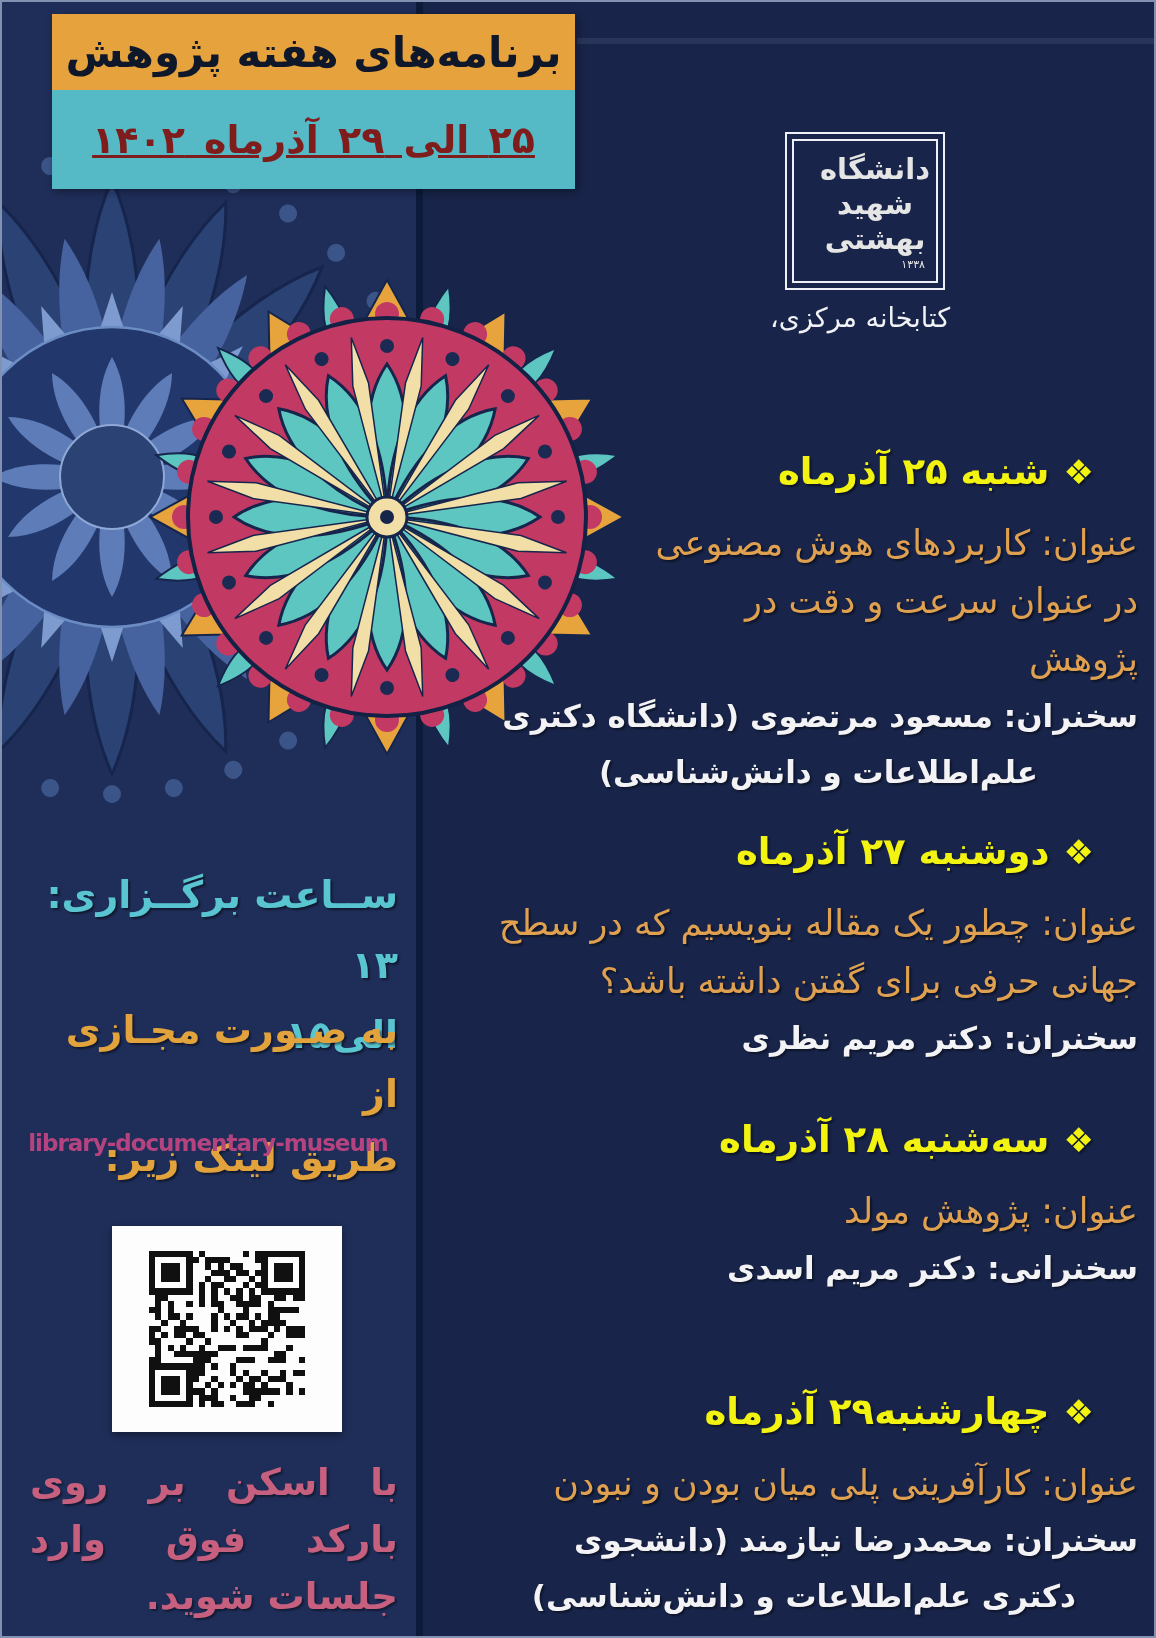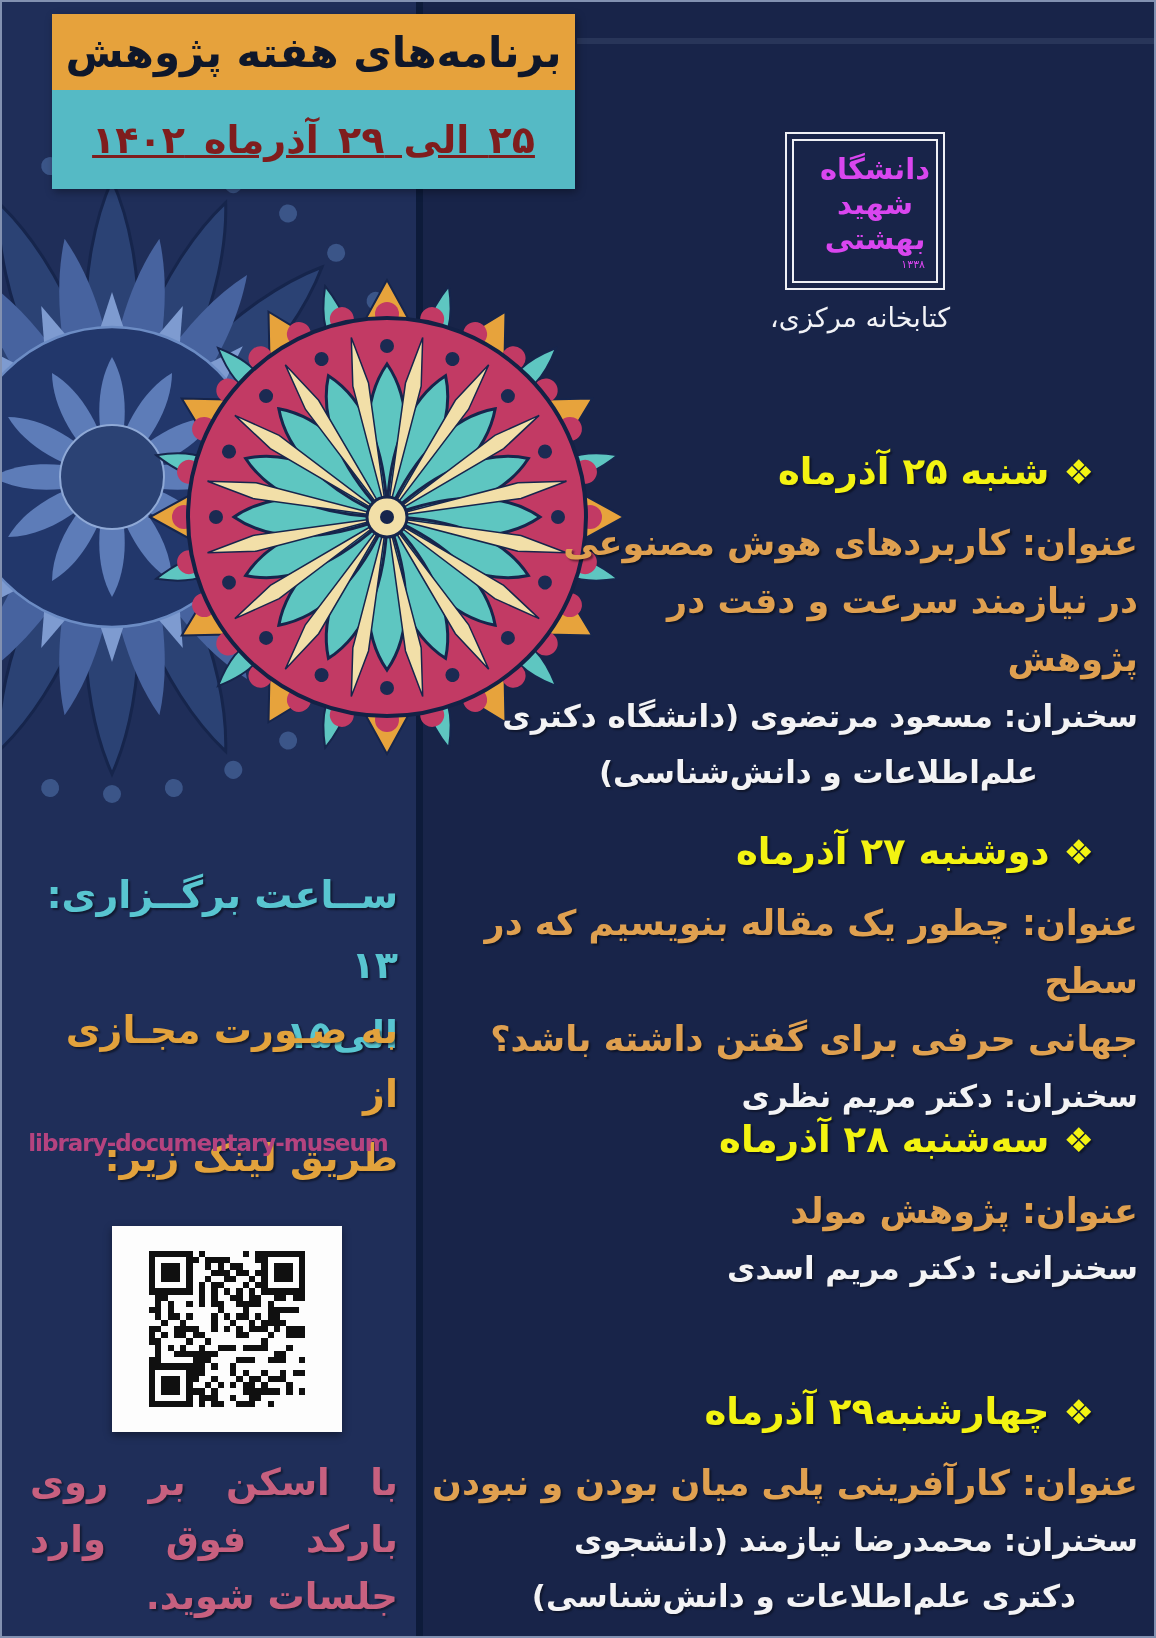--- a/index.html
+++ b/index.html
@@ -13,32 +13,32 @@
 
   .banner{position:absolute;left:50px;top:12px;width:523px;box-shadow:2px 3px 8px rgba(0,0,0,0.35);}
   .banner-orange{height:76px;background:#e6a23c;color:#0f172a;font-size:42px;font-weight:bold;
     display:flex;align-items:center;justify-content:center;direction:rtl;}
   .banner-teal{height:99px;background:#55bac5;color:#7f1d1d;font-size:38px;font-weight:bold;
     display:flex;align-items:center;justify-content:center;direction:rtl;word-spacing:6px;text-decoration:underline;}
 
   .logo-box{position:absolute;left:783px;top:130px;width:160px;height:158px;box-sizing:border-box;
     border:2px solid #eef0f5;box-shadow:inset 0 0 0 5px #182449, inset 0 0 0 7px #eef0f5;
     display:flex;flex-direction:column;align-items:center;justify-content:center;
-    color:#d946ef;direction:rtl;padding-left:20px;}
+    color:#e5e5e5;direction:rtl;padding-left:20px;}
   .logo-line{font-size:29px;font-weight:bold;line-height:35px;}
   .logo-year{font-size:11px;line-height:12px;margin-top:2px;align-self:flex-start;padding-right:18px;}
   .library{position:absolute;right:204px;top:296px;width:340px;direction:rtl;text-align:right;
     color:#f2f3f7;font-size:27px;line-height:39px;}
 
   .event{position:absolute;right:16px;width:724px;direction:rtl;text-align:right;}
   .e1{top:448px}.e2{top:828px}.e3{top:1116px}.e4{top:1388px}
   .day{color:#f3f312;font-size:37px;font-weight:bold;line-height:44px;margin-bottom:20px;
     padding-left:44px;padding-right:44px;text-shadow:2px 2px 2px rgba(0,0,0,0.45);}
   .bullet{margin-left:14px;font-size:34px;display:inline-block;}
-  .title-line{color:#dfa050;font-size:35px;font-weight:bold;line-height:58px;
+  .title-line{color:#dfa050;font-size:35px;font-weight:normal;line-height:58px;
     text-shadow:2px 2px 2px rgba(0,0,0,0.45);}
   .speaker-line{color:#f3f3f5;font-size:31px;font-weight:bold;line-height:56px;
     text-shadow:2px 2px 2px rgba(0,0,0,0.40);}
   .indent-a{margin-right:100px;}
   .indent-b{margin-right:62px;}
 
   .time{position:absolute;left:16px;top:858px;width:380px;direction:rtl;text-align:right;
     color:#58c5d0;font-size:38px;font-weight:bold;line-height:70px;text-shadow:2px 2px 2px rgba(0,0,0,0.45);}
   .mode{position:absolute;left:16px;top:996px;width:380px;direction:rtl;text-align:right;
     color:#e2a23c;font-size:38px;font-weight:bold;line-height:64px;text-shadow:2px 2px 2px rgba(0,0,0,0.45);}
@@ -730,21 +730,21 @@
     <div class="logo-line">بهشتی</div>
     <div class="logo-year">۱۳۳۸</div>
   </div>
   <div class="library">
     <div>کتابخانه مرکزی،</div>
   </div>
 
   <section class="event e1">
     <div class="day"><span class="bullet">❖</span><span>شنبه ۲۵ آذرماه</span></div>
     <div class="title-line">عنوان: کاربردهای هوش مصنوعی</div>
-    <div class="title-line">در نیازمند سرعت و دقت در</div>
+    <div class="title-line">در عنوان سرعت و دقت در</div>
     <div class="title-line">پژوهش</div>
     <div class="speaker-line">سخنران: مسعود مرتضوی (دانشگاه دکتری</div>
     <div class="speaker-line indent-a">علم‌اطلاعات و دانش‌شناسی)</div>
   </section>
 
   <section class="event e2">
     <div class="day"><span class="bullet">❖</span><span>دوشنبه ۲۷ آذرماه</span></div>
     <div class="title-line">عنوان: چطور یک مقاله بنویسیم که در سطح</div>
     <div class="title-line">جهانی حرفی برای گفتن داشته باشد؟</div>
     <div class="speaker-line">سخنران: دکتر مریم نظری</div>

